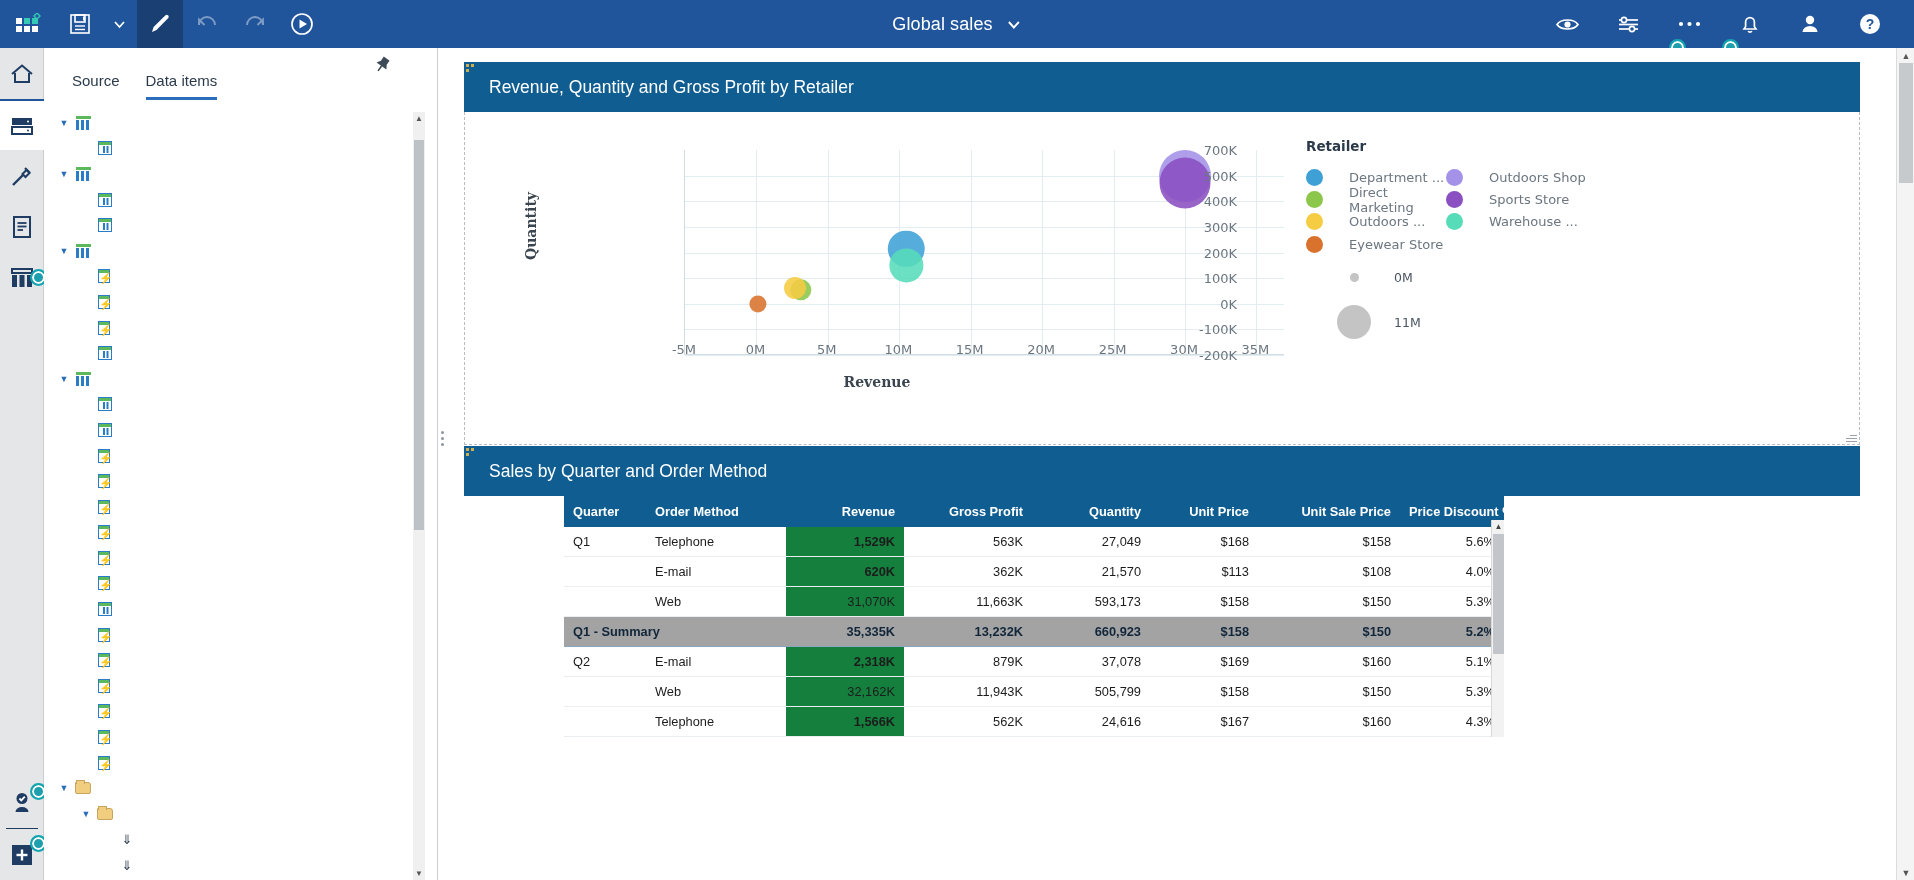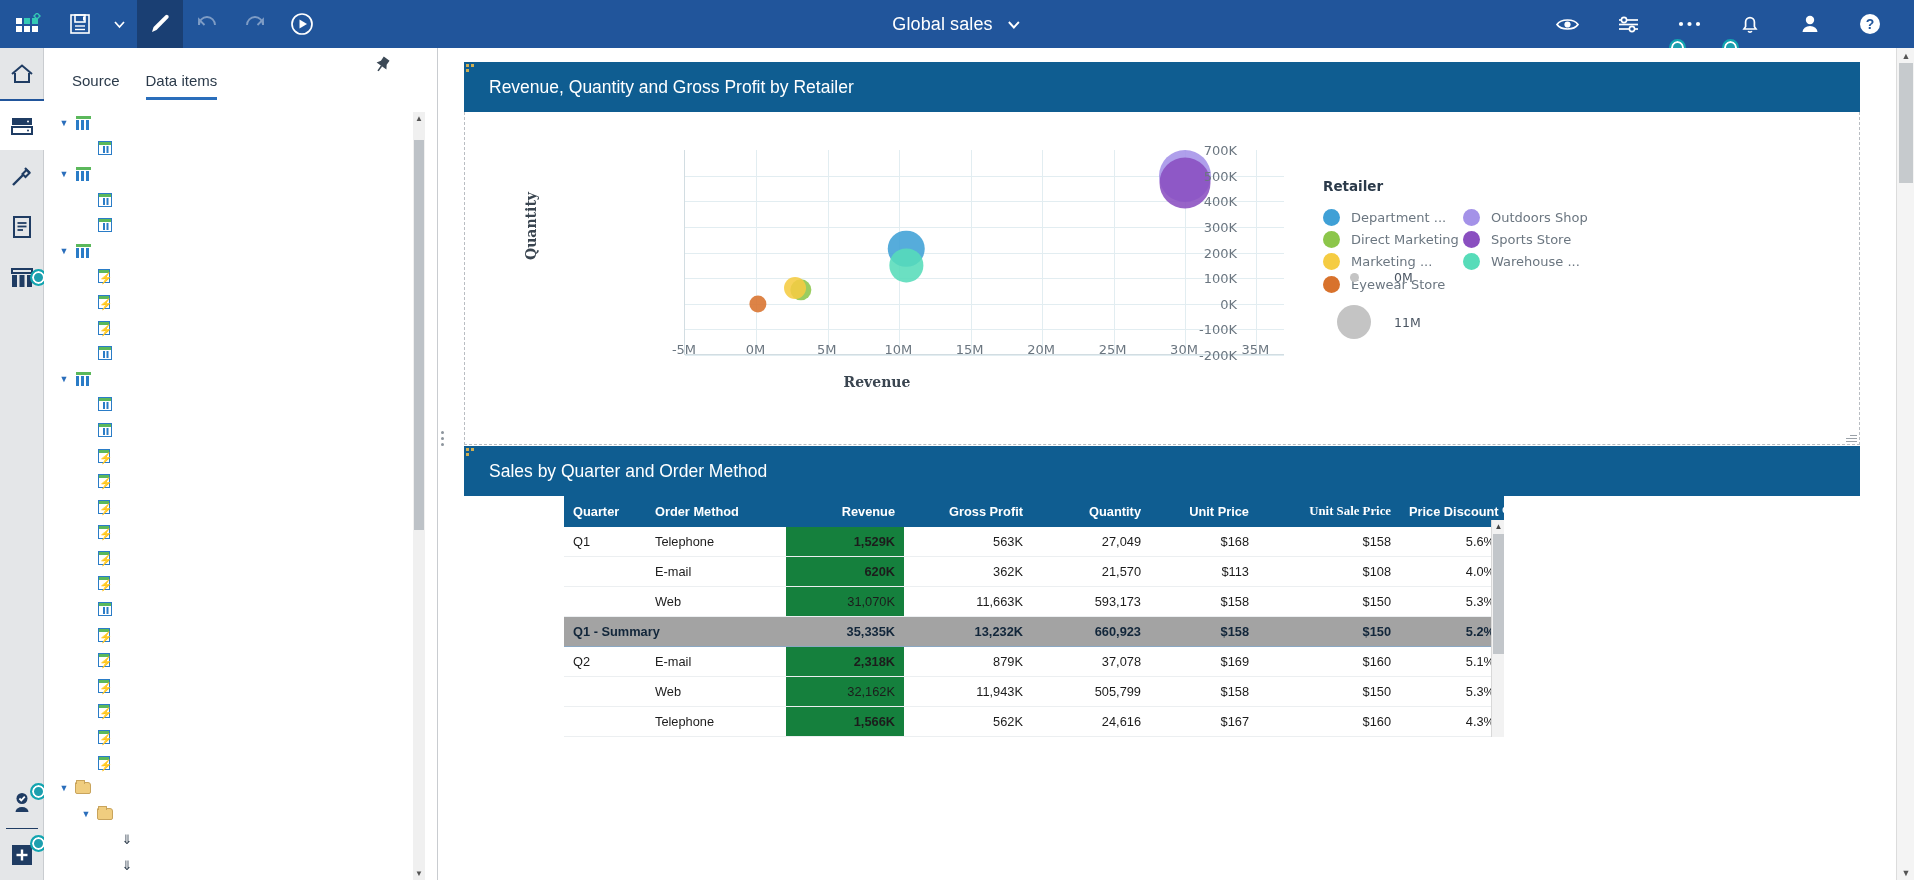--- a/index.html
+++ b/index.html
@@ -205,28 +205,28 @@
     font-family: "DejaVu Serif", serif; font-weight: bold;
     transform: rotate(-90deg); transform-origin: center;
   }
   .axis-x {
     position: absolute; left: 300px; top: 244px; font-size: 14px; color: #3a4550;
     font-family: "DejaVu Serif", serif; font-weight: bold;
     transform: translateX(-50%);
   }
   .bubble { position: absolute; border-radius: 50%; transform: translate(-50%, -50%); }
 
-  .legend { position: absolute; left: 746px; top: 8px; width: 320px; margin-top: 40px; }
+  .legend { position: absolute; left: 729px; top: 8px; width: 320px; }
   .legend-title {
     font-size: 13.5px; color: #2b3a4a; font-weight: bold; margin-bottom: 12px;
     font-family: "DejaVu Sans", sans-serif;
   }
   .legend-grid { display: grid; grid-template-columns: 140px 150px; }
   .leg-item {
-    display: flex; align-items: center; gap: 11px; height: 22.4px;
+    display: flex; align-items: center; gap: 26px; height: 22.4px;
     font-size: 13px; color: #6b7680; font-family: "DejaVu Sans", sans-serif;
   }
   .leg-dot { width: 17px; height: 17px; border-radius: 50%; flex: 0 0 17px; }
   .size-legend { position: absolute; left: 760px; top: 140px; }
   .size-row { position: absolute; display: flex; align-items: center; }
   .size-dot { background: #c4c4c4; border-radius: 50%; }
   .size-lbl {
     font-size: 12.5px; color: #4a5562; font-family: "DejaVu Sans", sans-serif;
   }
   .resizer {
@@ -835,21 +835,21 @@
                 <div class="leg-item">
                   <span class="leg-dot" style="background:#8cc64a"></span>
                   <span>Direct Marketing</span>
                 </div>
                 <div class="leg-item">
                   <span class="leg-dot" style="background:#8a4fc0"></span>
                   <span>Sports Store</span>
                 </div>
                 <div class="leg-item">
                   <span class="leg-dot" style="background:#f5cc42"></span>
-                  <span>Marketing ...</span>
+                  <span>Outdoors ...</span>
                 </div>
                 <div class="leg-item">
                   <span class="leg-dot" style="background:#57dcb9"></span>
                   <span>Warehouse ...</span>
                 </div>
                 <div class="leg-item">
                   <span class="leg-dot" style="background:#d8722c"></span>
                   <span>Eyewear Store</span>
                 </div>
               </div>
@@ -887,21 +887,21 @@
         <div class="tbl-wrap">
           <table class="grid">
             <thead>
                 <tr id="thead-row">
                   <th class="l" style="width: 82px;">Quarter</th>
                   <th class="l" style="width: 140px;">Order Method</th>
                   <th style="width: 118px;">Revenue</th>
                   <th style="width: 128px;">Gross Profit</th>
                   <th style="width: 118px;">Quantity</th>
                   <th style="width: 108px;">Unit Price</th>
-                  <th style="width: 142px; font-family: Liberation Serif, serif;">Unit Sale Price</th>
+                  <th style="width: 142px;">Unit Sale Price</th>
                   <th style="width: 104px;">Price Discount %</th>
                 </tr>
               </thead>
             <tbody id="tbody">
                 <tr>
                   <td class="l">Q1</td>
                   <td class="l">Telephone</td>
                   <td class="rev">1,529K</td>
                   <td>563K</td>
                   <td>27,049</td>

